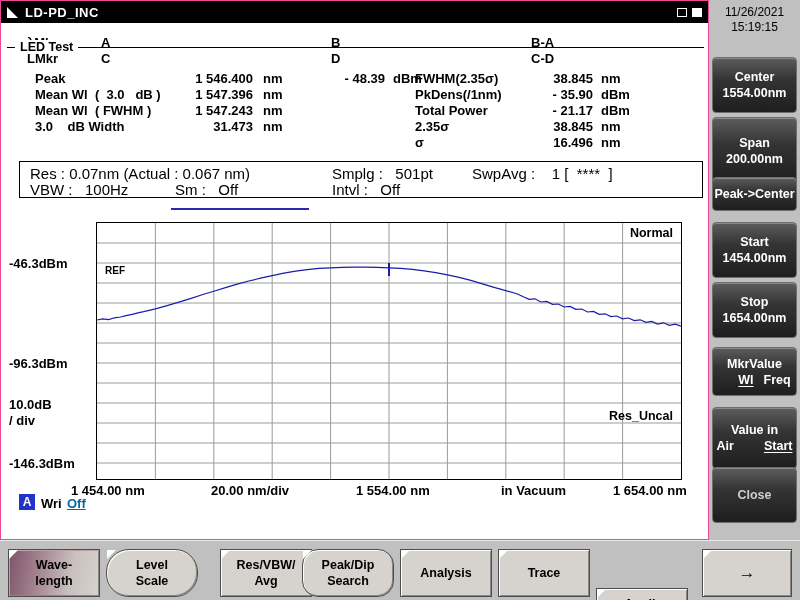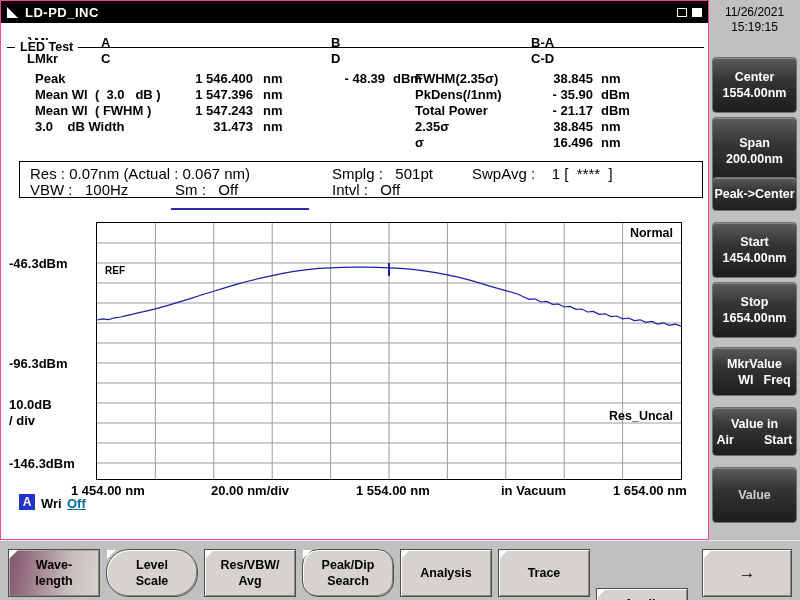--- a/index.html
+++ b/index.html
@@ -42,41 +42,41 @@
 
   
   .sidebar { position: absolute; left: 709px; top: 0; width: 91px; height: 600px; background: #c0c0c0; }
   .clock { position: absolute; left: 0; top: 5px; width: 100%; text-align: center; font-size: 12px; line-height: 15px; }
   .softkey { position: absolute; left: 3px; width: 85px; border: 1px solid #6e6e6e; border-radius: 4px;
              background: linear-gradient(180deg, #5d5d5d 0%, #343434 40%, #1e1e1e 100%);
              box-shadow: inset 0 1px 0 rgba(255,255,255,0.28);
              color: #fff; font-weight: bold; font-size: 12.5px; line-height: 16px;
              display: flex; flex-direction: column; align-items: center; justify-content: center; text-align: center; cursor: pointer; }
   .softkey .sk-opts { display: flex; gap: 10px; }
-  .sk-opt.sel { text-underline-offset: 2px; margin-left: 20px; }
+  .sk-opt.sel { text-decoration: underline; text-underline-offset: 2px; margin-left: 20px; }
   .softkey.dim { color: #cfcfcf; }
   .sk1 { top: 57px;  height: 56px; }
   .sk2 { top: 117px; height: 68px; }
   .sk3 { top: 177px; height: 34px; }
   .sk4 { top: 222px; height: 56px; }
   .sk5 { top: 282px; height: 56px; }
   .sk6 { top: 347px; height: 49px; }
-  .sk7 { top: 407px; height: 49px; }
+  .sk7 { top: 407px; height: 62px; }
   .sk8 { top: 467px; height: 56px; }
 
   
   .bottom-bar { position: absolute; left: 0; top: 540px; width: 800px; height: 60px; background: #c0c0c0; border-top: 1px solid #e9e9e9; }
   .menu-btn { position: absolute; top: 8px; width: 92px; height: 48px; background: #d6d3ce;
               border: 1px solid #4d4d4d; box-shadow: inset 1px 1px 0 #ffffff, inset -1px -1px 0 #8a8880;
               font-weight: bold; font-size: 12.5px; line-height: 16px; color: #000;
               display: flex; flex-direction: column; align-items: center; justify-content: center; text-align: center; cursor: pointer; }
   .menu-btn::before { content: ""; position: absolute; top: 0; left: 0; border-top: 9px solid #ffffff; border-right: 9px solid transparent; }
   .menu-btn.active { background: linear-gradient(100deg, #7e5468 0%, #a07f8c 30%, #c9c0bf 68%, #d6d3ce 100%);
                      box-shadow: inset 1px 1px 0 #b9a3ab, inset -1px -1px 0 #8a8880; }
-  .m1 { left: 8px; }  .m2 { left: 106px; border-radius: 23px; } .m3 { left: 204px; } .m4 { left: 302px; border-radius: 16px; }
+  .m1 { left: 8px; }  .m2 { left: 106px; border-radius: 23px; } .m3 { left: 220px; } .m4 { left: 302px; border-radius: 16px; }
   .m5 { left: 400px; } .m6 { left: 498px; } .m7 { left: 596px; margin-top: 39px; }
   .m8 { left: 702px; width: 90px; font-size: 17px; }
 </style>
 </head>
 <body>
 
 <div class="screen">
 
   <div class="main-panel">
 
@@ -232,21 +232,21 @@
       </span>
     </div>
     <div class="softkey sk7">
       <span>Value in</span>
       <span class="sk-opts">
         <span class="sk-opt">Air</span>
         <span class="sk-opt sel">Start</span>
       </span>
     </div>
     <div class="softkey sk8 dim">
-      <span>Value</span>
+      <span>Close</span>
     </div>
   </div>
 
   <div class="bottom-bar">
     <div class="menu-btn m1 active">
       <span>Wave-</span>
       <span>length</span>
     </div>
     <div class="menu-btn m2">
       <span>Level</span>

